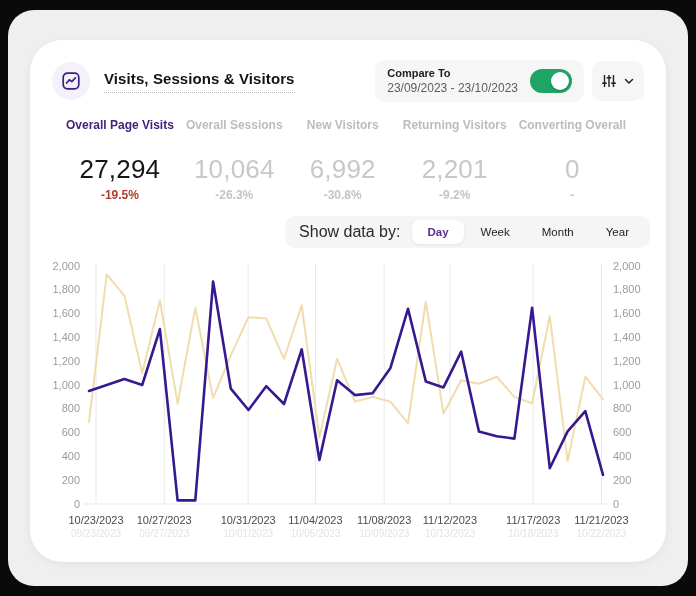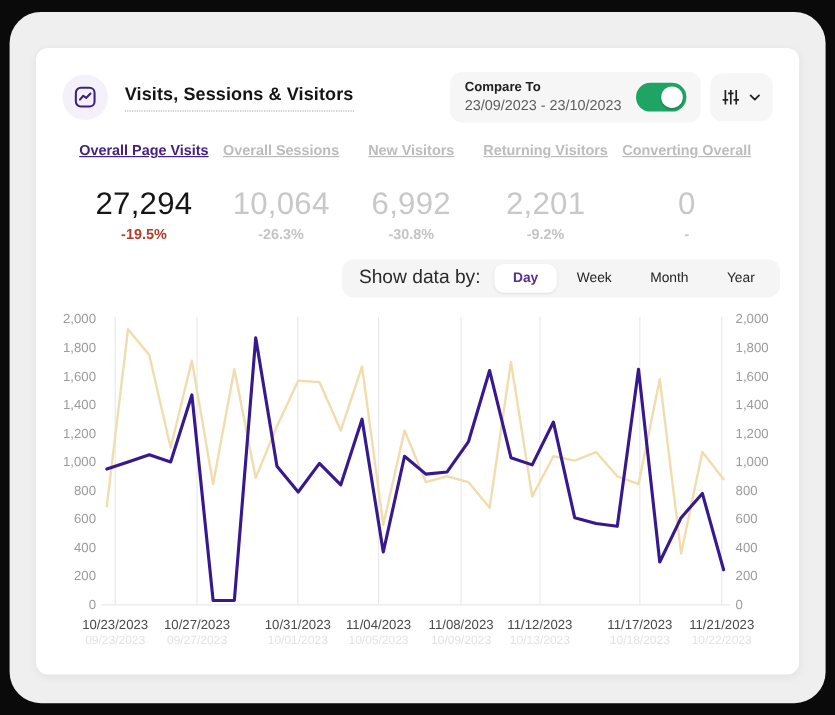--- a/index.html
+++ b/index.html
@@ -9,21 +9,21 @@
     font-family:"Liberation Sans", sans-serif;
     position:relative;
     overflow:hidden;
   }
   .page-panel {
     position:absolute; left:8px; top:10px; right:8px; bottom:10px;
     background:#efefef; border-radius:26px;
   }
   .card {
     position:absolute; left:22px; top:30px; width:636px; height:522px;
-    background:#ffffff; border-radius:10px;
+    background:#ffffff; border-radius:32px;
     box-shadow:0 2px 8px rgba(0,0,0,0.06);
     padding:16px 14px;
   }
   
   .hdr { display:flex; align-items:center; padding:4px 8px 2px 8px; }
   .hdr-icon-wrap {
     width:38px; height:38px; border-radius:50%;
     background:#f4f1fa; display:flex; align-items:center; justify-content:center;
     flex:0 0 auto;
   }
@@ -47,21 +47,21 @@
     position:absolute; right:3px; top:3px; width:18px; height:18px;
     border-radius:50%; background:#ffffff; box-shadow:0 1px 2px rgba(0,0,0,.25);
   }
   .filter-btn {
     background:#f6f6f7; border-radius:10px; height:40px; padding:0 9px;
     display:flex; align-items:center; gap:6px; border:none; cursor:pointer;
   }
   
   .metrics { display:flex; justify-content:space-between; padding:14px 26px 6px 22px; }
   .metric { text-align:center; min-width:96px; cursor:pointer; }
-  .metric .m-label { font-size:12px; font-weight:600; color:#bcbcbc;text-decoration:underline; }
+  .metric .m-label { font-size:12px; font-weight:600; color:#bcbcbc; }
   .metric .m-value { font-size:26px; font-weight:400; color:#c8c8c8; margin-top:22px; letter-spacing:.2px; }
   .metric .m-delta { font-size:12px; font-weight:600; color:#c4c4c4; margin-top:3px; }
   .metric.active .m-label { color:#45217f; }
   .metric.active .m-value { color:#161616; }
   .metric.active .m-delta { color:#b23b2b; }
   
   .showdata-row { display:flex; justify-content:flex-end; margin-top:8px; padding-right:2px; }
   .showdata-bar {
     background:#f5f5f6; border-radius:10px; display:flex; align-items:center;
     padding:4px 6px 4px 14px; gap:2px;

